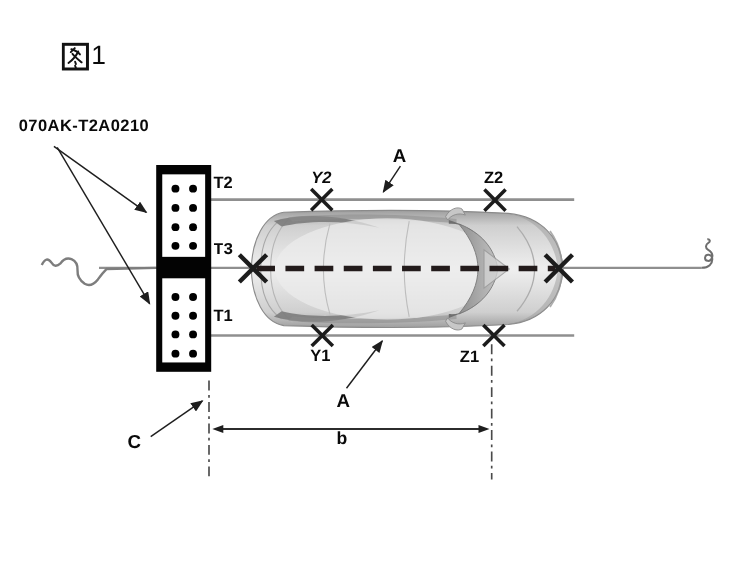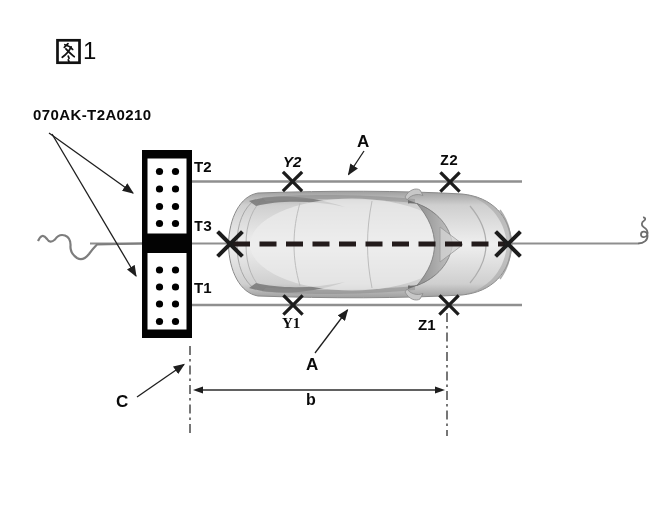--- a/index.html
+++ b/index.html
@@ -6,21 +6,21 @@
   .stage{
     position:relative;width:672px;height:514px;background:#ffffff;overflow:hidden;
     font-family:"Liberation Sans", sans-serif;color:#0a0a0a;
   }
   .art{position:absolute;left:0;top:0;}
   .lbl{position:absolute;white-space:nowrap;line-height:1;color:#0a0a0a;}
   .pt{font-weight:bold;font-size:15px;}
   .ann{font-weight:600;font-size:17px;}
   .title{position:absolute;left:56px;top:38px;display:flex;align-items:flex-start;gap:2px;}
   .title .digit{font-size:24px;font-weight:400;line-height:1.05;}
-  .partnum{left:17px;top:107px;font-weight:bold;font-size:15px;letter-spacing:.4px;margin-left:16px;}
+  .partnum{left:17px;top:107px;font-weight:bold;font-size:15px;letter-spacing:.4px;}
 </style>
 </head>
 <body>
 
 <div class="stage">
 
   <svg class="art" width="672" height="514" viewBox="0 0 672 514">
     <defs>
       <marker id="arrow" viewBox="0 0 10 8" refX="9" refY="4" markerWidth="9" markerHeight="7" orient="auto">
         <path d="M0,0 L10,4 L0,8 Z" fill="#1e1e1e"></path>
@@ -166,22 +166,22 @@
     </svg>
     <span class="digit">1</span>
   </div>
 
   <div class="lbl partnum">070AK-T2A0210</div>
 
   <div class="lbl pt" style="left:194px;top:159px;">T2</div>
   <div class="lbl pt" style="left:194px;top:220px;font-family:Liberation Mono, monospace;">T3</div>
   <div class="lbl pt" style="left:194px;top:280px;">T1</div>
   <div class="lbl pt" style="left:283px;top:154px;font-style:italic;">Y2</div>
-  <div class="lbl pt" style="left:440px;top:154px;font-family:Liberation Mono, monospace;">Z2</div>
-  <div class="lbl pt" style="left:282px;top:316px;font-family:Liberation Serif, serif;">Y1</div>
+  <div class="lbl pt" style="left:440px;top:154px;">Z2</div>
+  <div class="lbl pt" style="left:282px;top:316px;">Y1</div>
   <div class="lbl pt" style="left:418px;top:317px;">Z1</div>
 
   <div class="lbl ann" style="left:357px;top:133px;">A</div>
   <div class="lbl ann" style="left:306px;top:356px;">A</div>
   <div class="lbl ann" style="left:116px;top:393px;">C</div>
   <div class="lbl" style="left:306px;top:392px;font-weight:bold;font-size:16px;">b</div>
 
 </div>
 
 </body></html>

